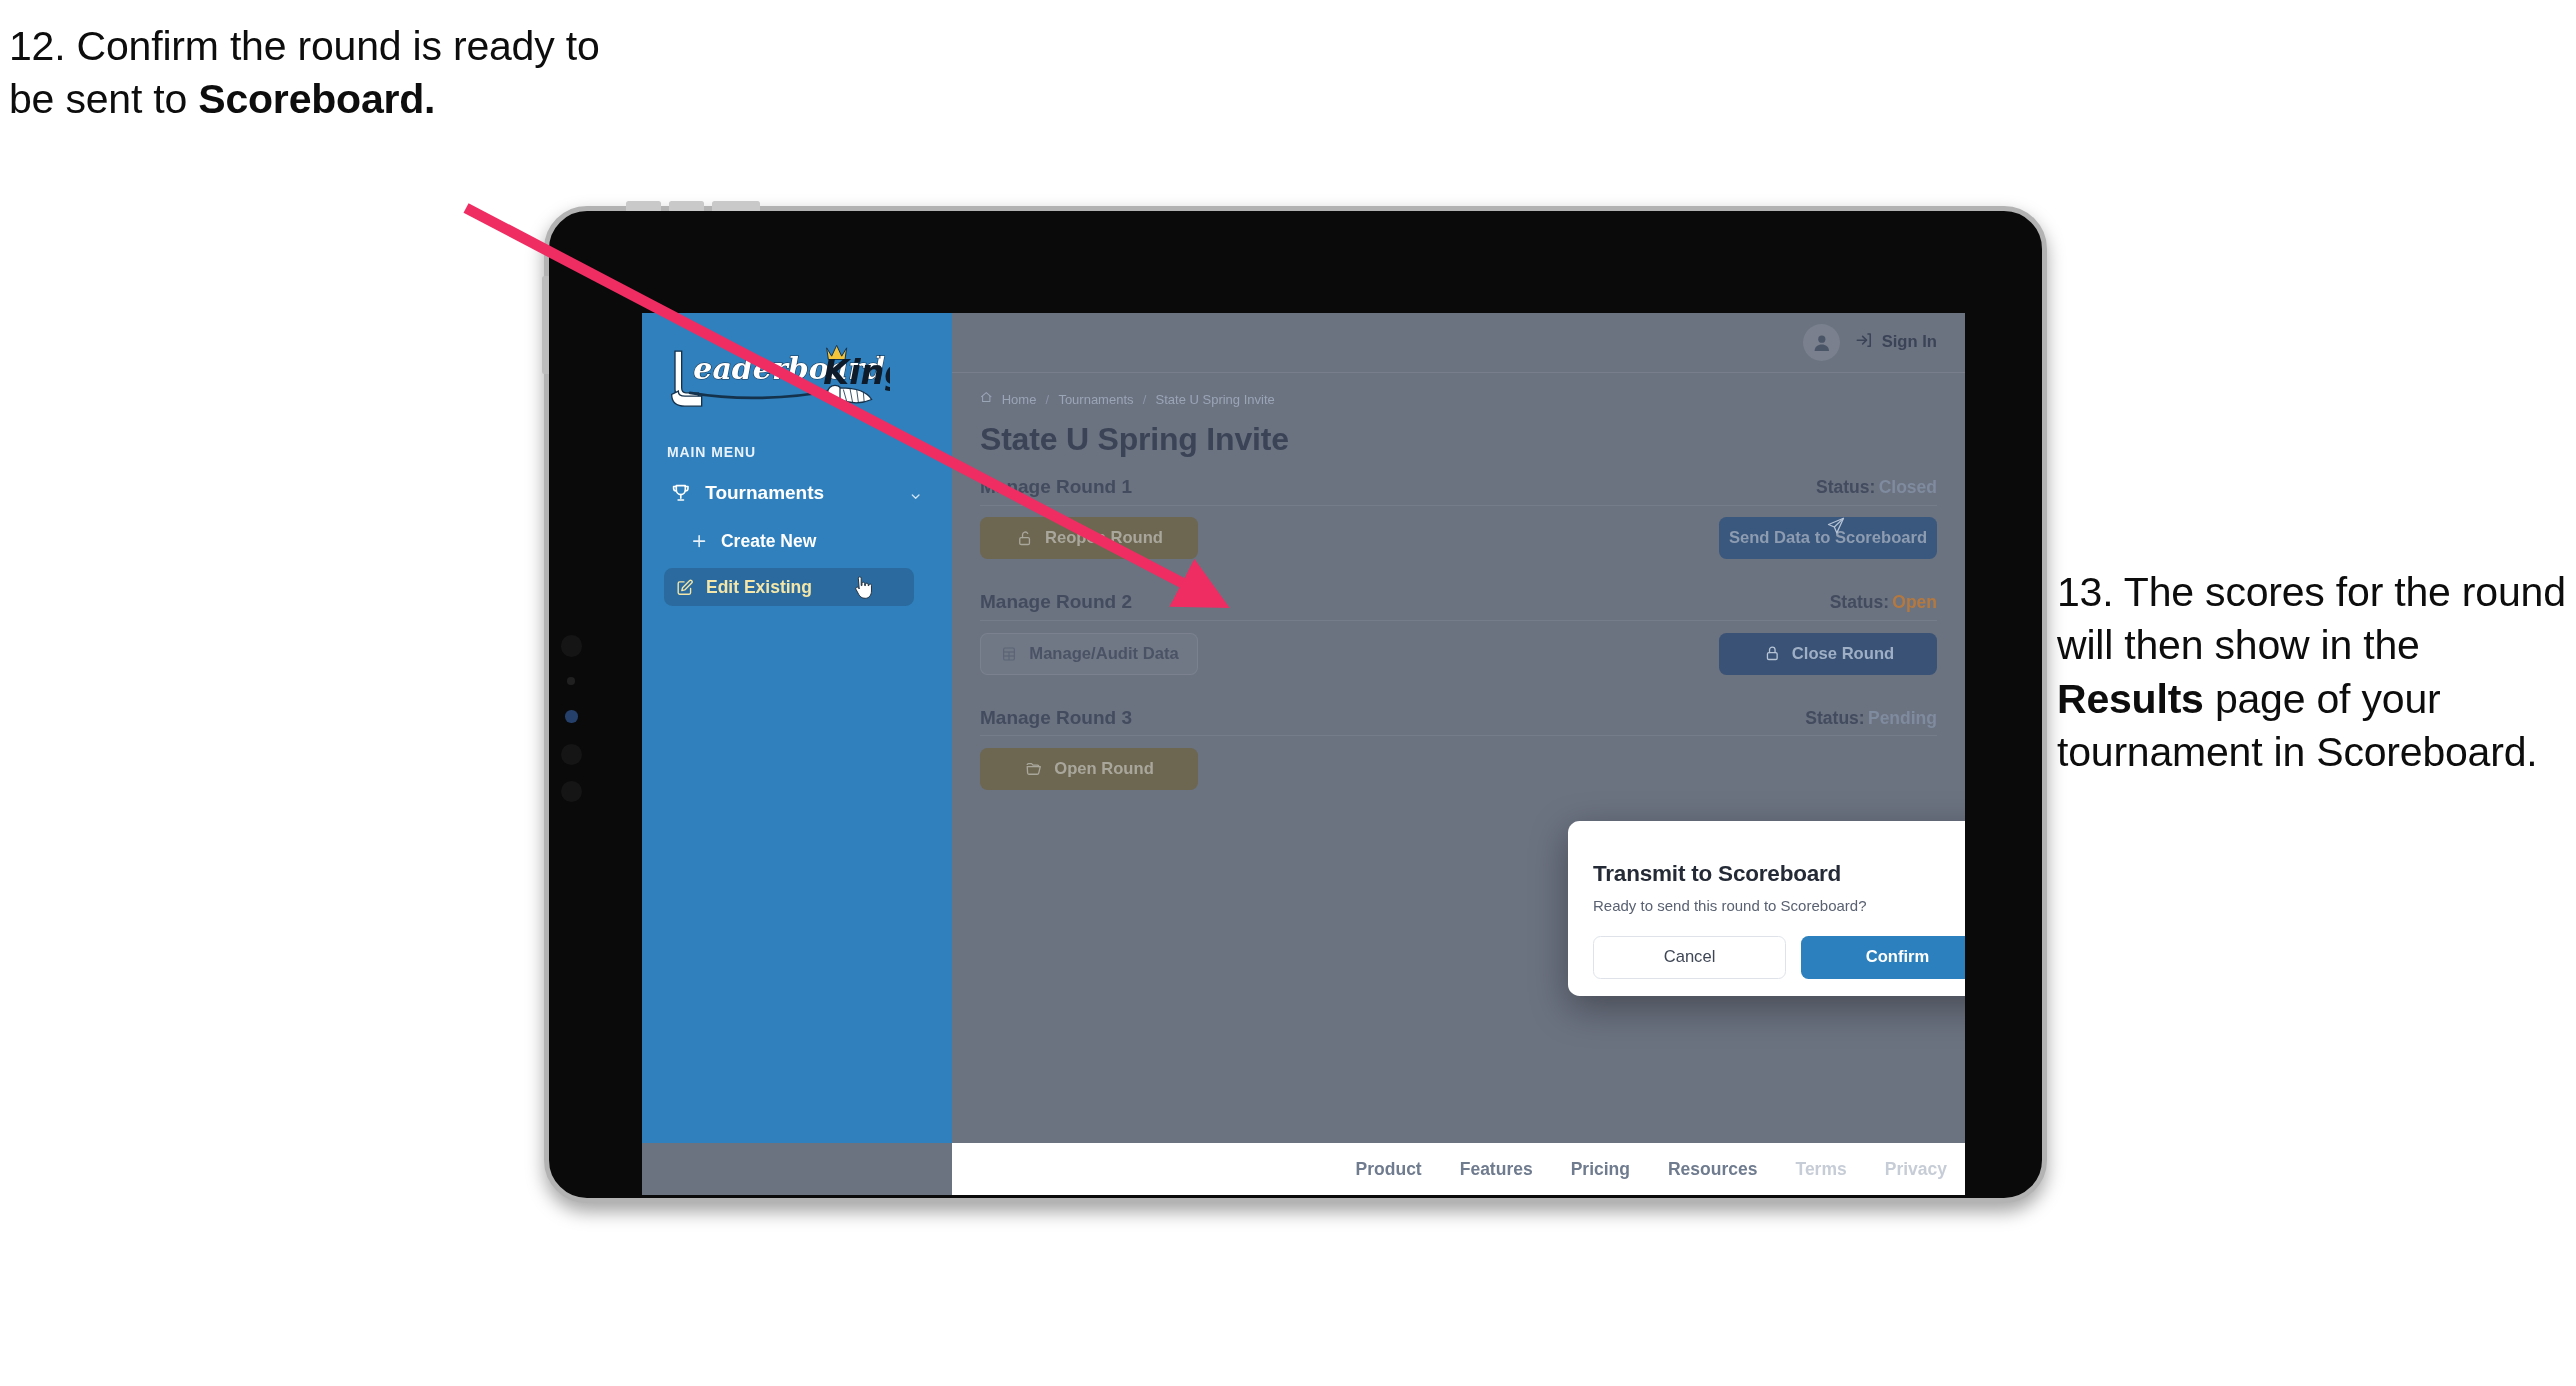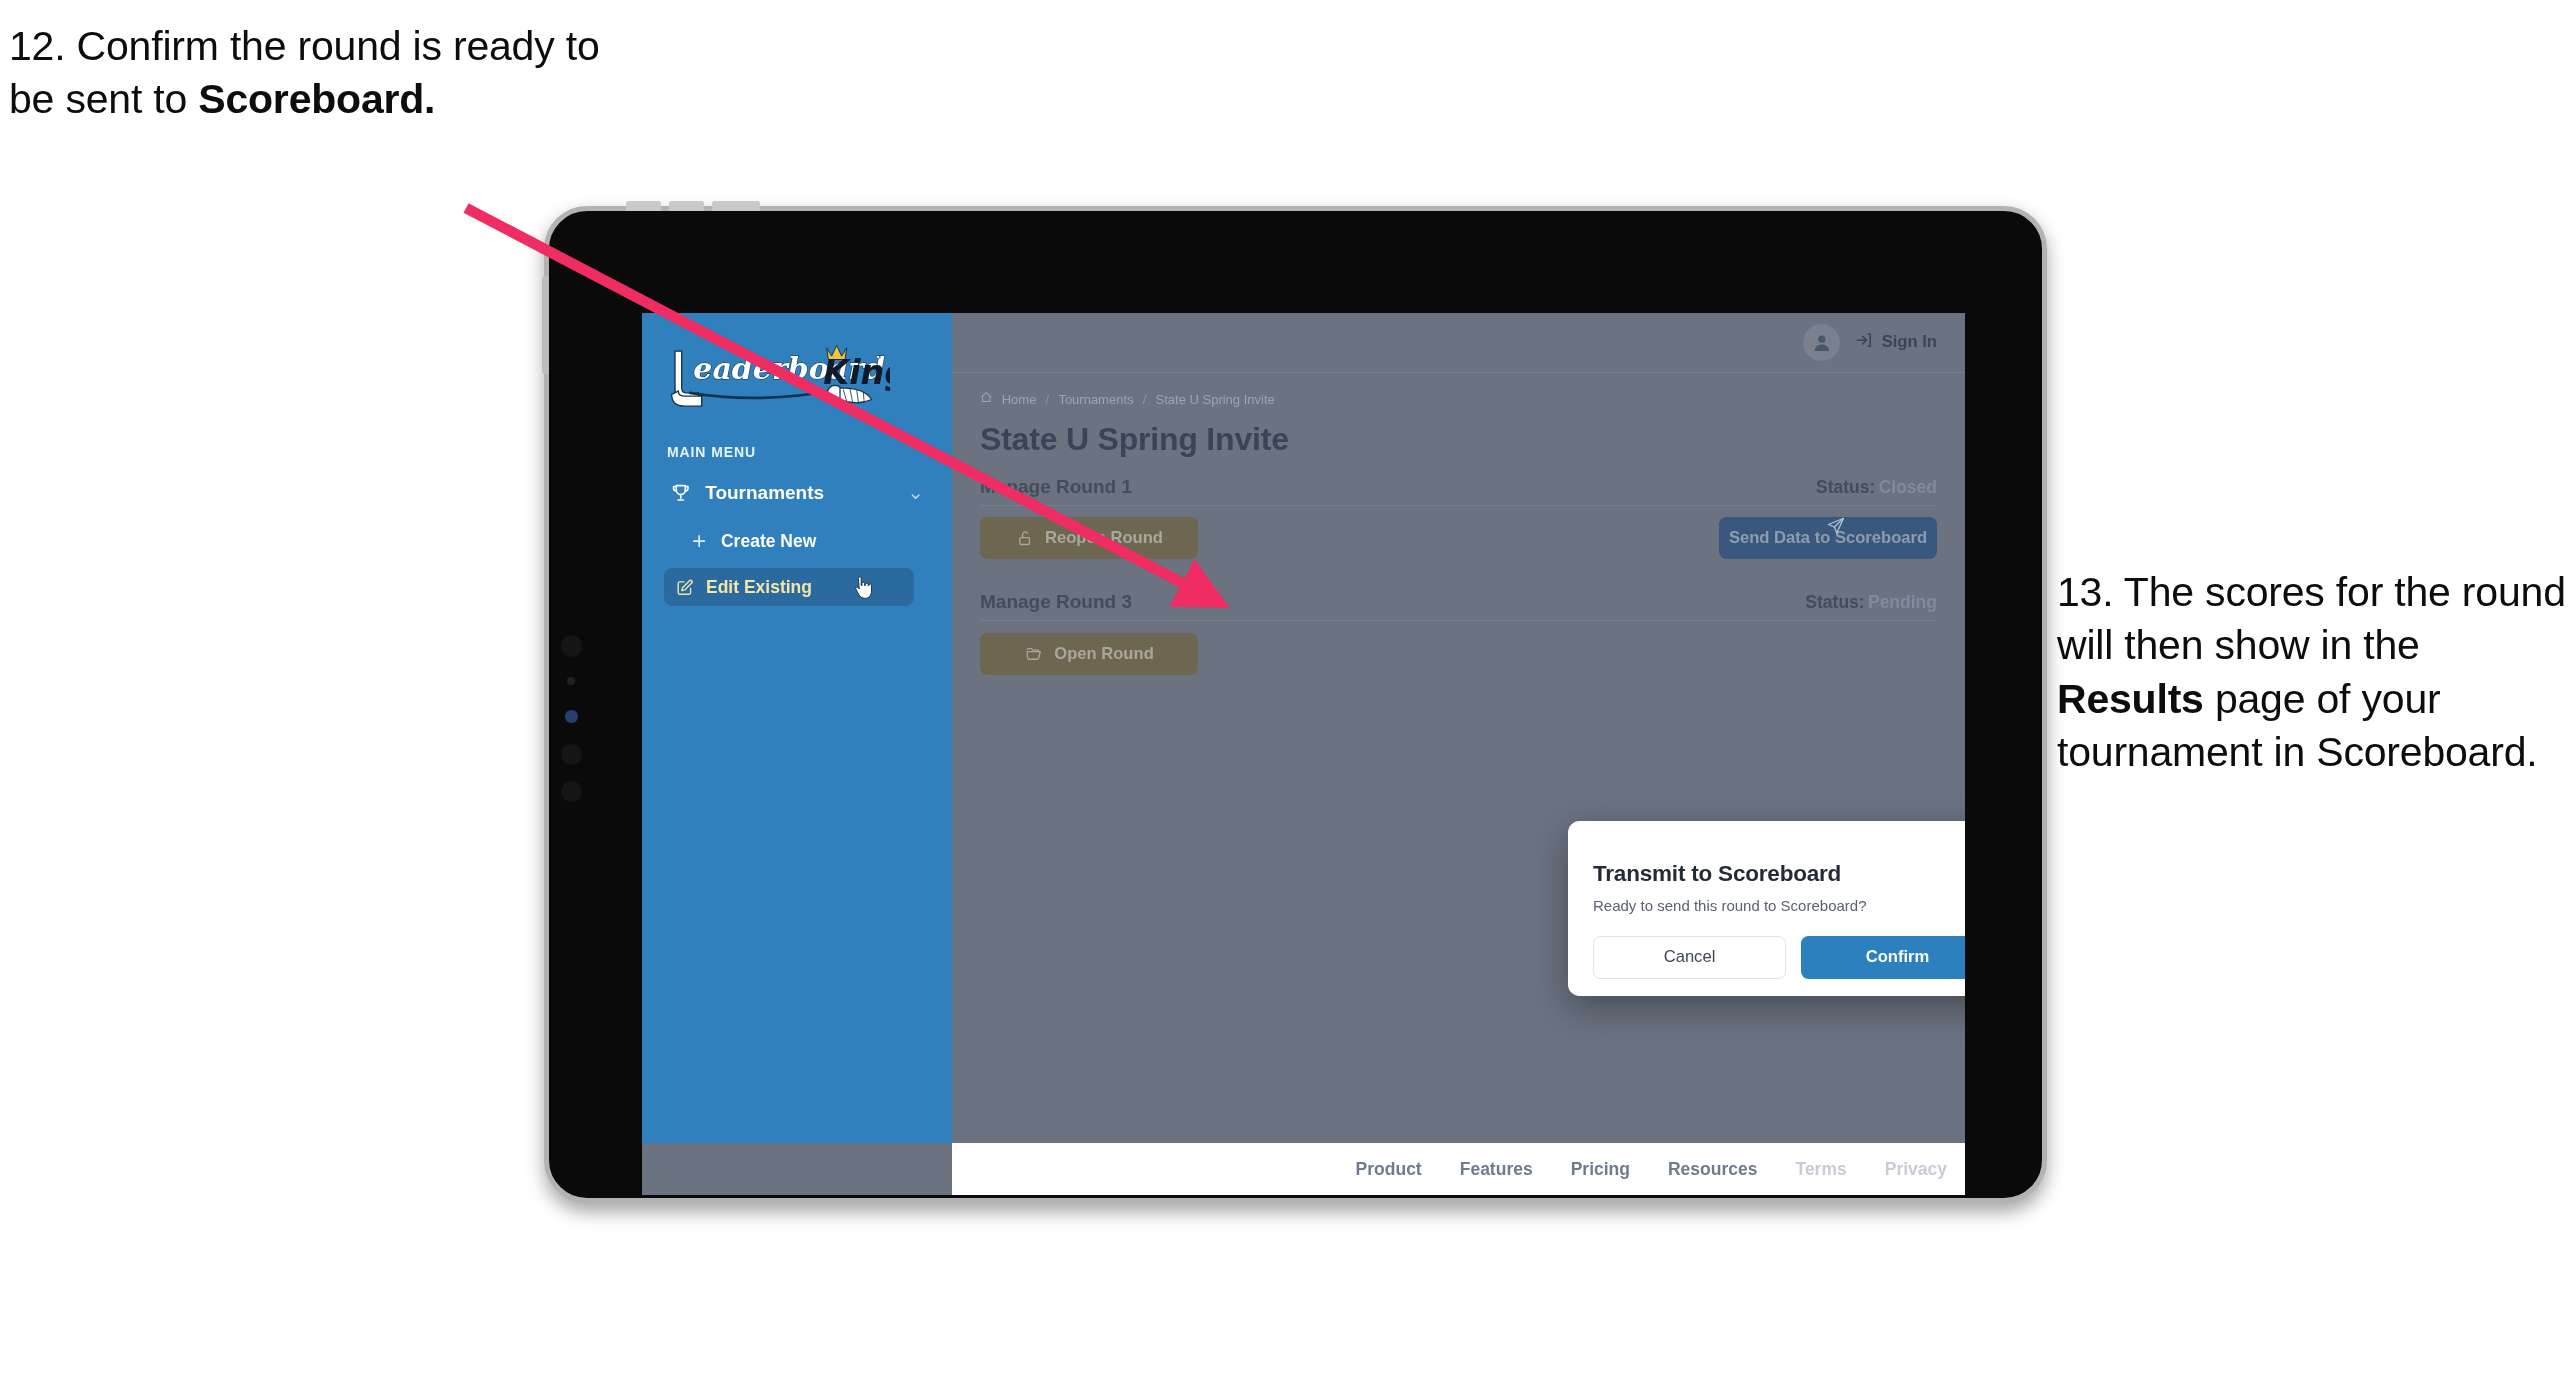--- a/index.html
+++ b/index.html
@@ -359,20 +359,48 @@
                         <path d="M21 3L3 10.5l7 3 3 7z"></path>
                         <path d="M10 13.5L21 3"></path>
                       </svg>
                   </span>
                   <span>Send Data to Scoreboard</span>
                 </div>
               </div>
             </div>
 
             <div class="round-block">
+              <div class="round-head">
+                <span>Manage Round 2</span>
+                <span class="status">
+                  <span>Status:</span><span class="val" id="st1" style="color: rgb(181, 121, 63);">Open</span>
+                </span>
+              </div>
+              <div class="round-actions">
+                <div class="btn btn-ghost">
+                  <span class="bico">
+                    <svg width="16" height="16" viewBox="0 0 24 24" fill="none" stroke="#5b6476" stroke-width="1.7">
+                        <rect x="4" y="3" width="16" height="18" rx="2"></rect>
+                        <line x1="4" y1="9" x2="20" y2="9"></line>
+                        <line x1="4" y1="15" x2="20" y2="15"></line>
+                        <line x1="12" y1="9" x2="12" y2="21"></line>
+                      </svg>
+                  </span>
+                  <span>Manage/Audit Data</span>
+                </div>
+                <div class="btn btn-dark">
+                  <span class="bico">
+                    <svg width="16.6" height="16.6" viewBox="0 0 24 24" fill="none" stroke="#b6c4d6" stroke-width="1.9" stroke-linecap="round">
+                        <rect x="5" y="11" width="14" height="10" rx="2"></rect>
+                        <path d="M8 11V7a4 4 0 0 1 8 0v4"></path>
+                      </svg>
+                  </span>
+                  <span>Close Round</span>
+                </div>
+              </div>
             </div>
 
             <div class="round-block">
               <div class="round-head">
                 <span>Manage Round 3</span>
                 <span class="status">
                   <span>Status:</span><span class="val" id="st2" style="color: rgb(127, 139, 158);">Pending</span>
                 </span>
               </div>
               <div class="round-actions">

